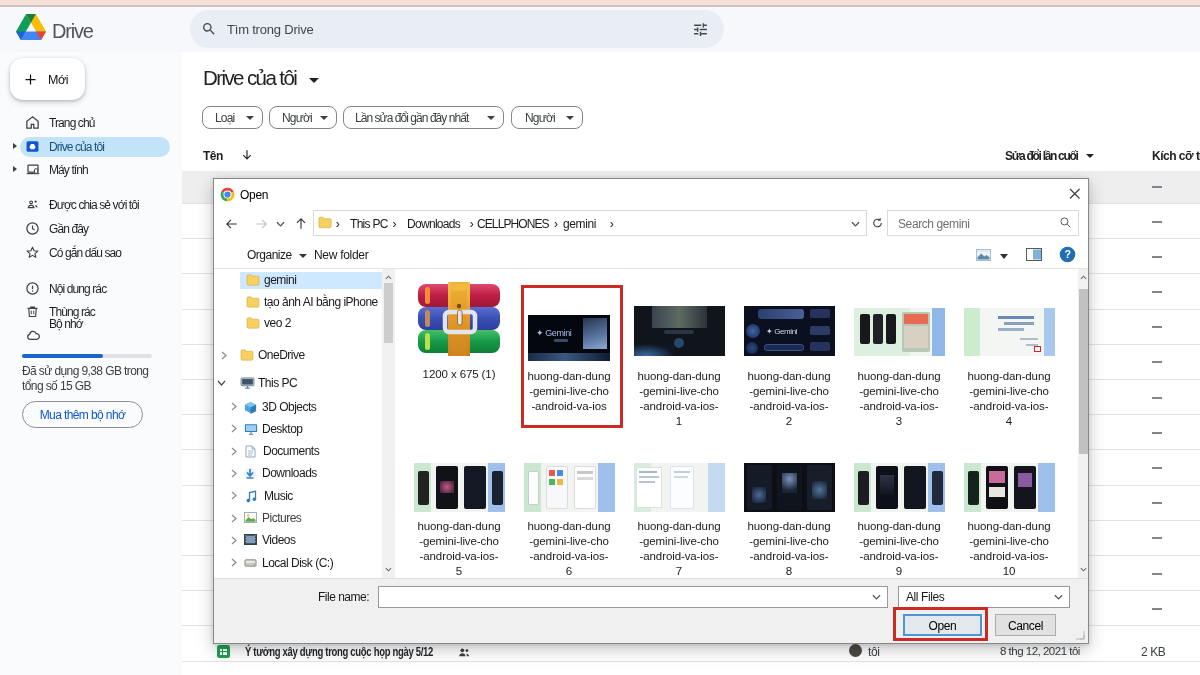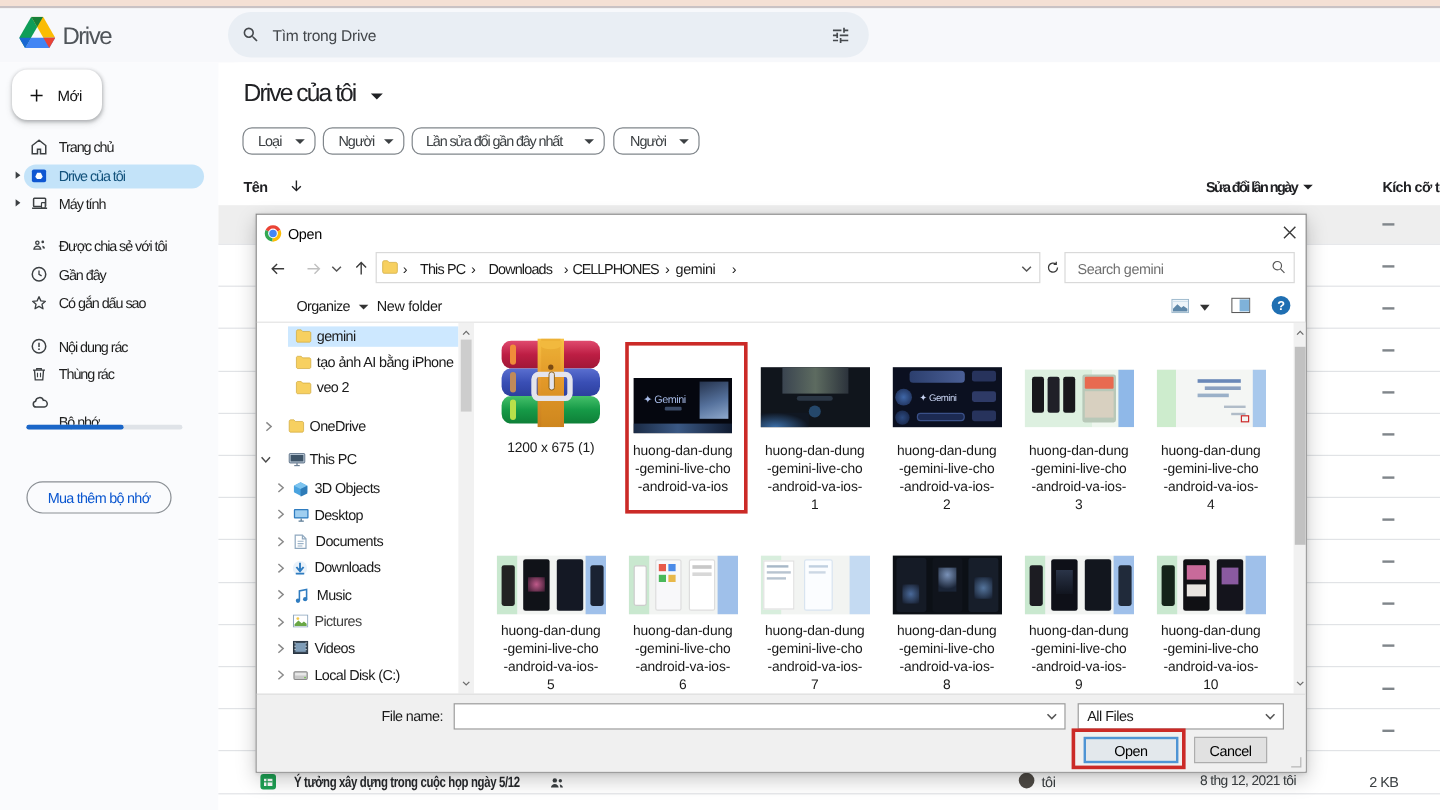--- a/index.html
+++ b/index.html
@@ -89,24 +89,25 @@
       </svg></div>
 <div class="abs" style="left:49px;top:282px;font-size:12px;letter-spacing:-0.9px;color:#1f1f1f;white-space:nowrap;">Nội dung rác</div>
 <div class="abs" style="left:25px;top:304px;"><svg width="15" height="15" viewBox="0 0 24 24">
         <path d="M6 7h12l-1 13H7zM9 7V5h6v2M4 7h16" fill="none" stroke="#3c4043" stroke-width="1.8"></path>
         <path d="M10 10.5v6M14 10.5v6" stroke="#3c4043" stroke-width="1.5"></path>
       </svg></div>
 <div class="abs" style="left:49px;top:305px;font-size:12px;letter-spacing:-0.9px;color:#1f1f1f;white-space:nowrap;">Thùng rác</div>
 <div class="abs" style="left:25px;top:328px;"><svg width="17" height="15" viewBox="0 0 24 24">
         <path d="M6.5 18a4 4 0 0 1-.6-7.9A5.3 5.3 0 0 1 16.2 9a4.5 4.5 0 0 1 1.3 9z" fill="none" stroke="#3c4043" stroke-width="2"></path>
       </svg></div>
-<div class="abs" style="left:49px;top:345px;font-size:12px;letter-spacing:-0.9px;color:#1f1f1f;white-space:nowrap;">Bộ nhớ</div>
+<div class="abs" style="left:49px;top:317px;font-size:12px;letter-spacing:-0.9px;color:#1f1f1f;white-space:nowrap;">Bộ nhớ</div>
 
   <div class="abs" style="left:22px;top:354px;width:130px;height:4px;background:#dfe3e8;border-radius:2px;"></div>
   <div class="abs" style="left:22px;top:354px;width:81px;height:4px;background:#1a66c8;border-radius:2px;"></div>
+  <div class="abs" style="left:22px;top:364px;width:135px;font-size:12px;letter-spacing:-0.6px;line-height:14.5px;color:#3c4043;">Đã sử dụng 9,38 GB trong tổng số 15 GB</div>
   <div class="abs" style="left:22px;top:401px;width:121px;height:27px;border:1px solid #8a8f94;border-radius:14px;"></div>
   <div class="abs" style="left:22px;top:408px;width:121px;text-align:center;font-size:12px;letter-spacing:-0.6px;color:#0b57d0;">Mua thêm bộ nhớ</div>
 
   <div class="abs" style="left:203px;top:66px;font-size:20.5px;letter-spacing:-1.6px;color:#202124;">Drive của tôi</div>
   <div class="abs" style="left:309px;top:78px;width:0;height:0;border-left:5px solid transparent;border-right:5px solid transparent;border-top:5.5px solid #202124;"></div>
 
   <div class="abs" style="left:202px;top:106px;width:61px;height:23px;border:1px solid #80868b;border-radius:8px;"></div>
 <div class="abs" style="left:215px;top:111px;font-size:12px;letter-spacing:-0.8px;color:#3c4043;white-space:nowrap;">Loại</div>
 <div class="abs" style="left:246px;top:116px;width:0;height:0;border-left:4px solid transparent;border-right:4px solid transparent;border-top:4.5px solid #3c4043;"></div>
 <div class="abs" style="left:269px;top:106px;width:68px;height:23px;border:1px solid #80868b;border-radius:8px;"></div>
@@ -117,21 +118,21 @@
 <div class="abs" style="left:487px;top:116px;width:0;height:0;border-left:4px solid transparent;border-right:4px solid transparent;border-top:4.5px solid #3c4043;"></div>
 <div class="abs" style="left:511px;top:106px;width:72px;height:23px;border:1px solid #80868b;border-radius:8px;"></div>
 <div class="abs" style="left:525px;top:111px;font-size:12px;letter-spacing:-0.8px;color:#3c4043;white-space:nowrap;">Người</div>
 <div class="abs" style="left:566px;top:116px;width:0;height:0;border-left:4px solid transparent;border-right:4px solid transparent;border-top:4.5px solid #3c4043;"></div>
 
   <div class="abs" style="left:203px;top:149px;font-size:12px;letter-spacing:-0.5px;font-weight:bold;color:#202124;">Tên</div>
   <svg class="abs" style="left:240px;top:148px;" width="14" height="14" viewBox="0 0 24 24">
       <path d="M11 4v12.17l-4.59-4.58L5 13l7 7 7-7-1.41-1.41L13 16.17V4h-2z" fill="#202124"></path>
     </svg>
   <div class="abs" style="left:845px;top:149px;font-size:12px;letter-spacing:-1.0px;font-weight:bold;color:#202124;margin-top:48px;">Chủ sở hữu</div>
-  <div class="abs" style="left:1005px;top:149px;font-size:12px;letter-spacing:-1.3px;font-weight:bold;color:#202124;">Sửa đổi lần ngày</div>
+  <div class="abs" style="left:1005px;top:149px;font-size:12px;letter-spacing:-1.3px;font-weight:bold;color:#202124;">Sửa đổi lần cuối</div>
   <div class="abs" style="left:1086px;top:154px;width:0;height:0;border-left:4px solid transparent;border-right:4px solid transparent;border-top:4.5px solid #202124;"></div>
   <div class="abs" style="left:1152px;top:149px;font-size:12px;letter-spacing:-0.5px;font-weight:bold;color:#202124;white-space:nowrap;">Kích cỡ tệp</div>
 
   <div class="abs" style="left:182px;top:171px;width:1018px;height:32px;background:#eeeeee;"></div>
 <div class="abs" style="left:182px;top:203.0px;width:1018px;height:1px;background:#e1e3e6;"></div>
 <div class="abs" style="left:182px;top:238.2px;width:1018px;height:1px;background:#e1e3e6;"></div>
 <div class="abs" style="left:182px;top:273.4px;width:1018px;height:1px;background:#e1e3e6;"></div>
 <div class="abs" style="left:182px;top:308.6px;width:1018px;height:1px;background:#e1e3e6;"></div>
 <div class="abs" style="left:182px;top:343.8px;width:1018px;height:1px;background:#e1e3e6;"></div>
 <div class="abs" style="left:182px;top:379.0px;width:1018px;height:1px;background:#e1e3e6;"></div>

